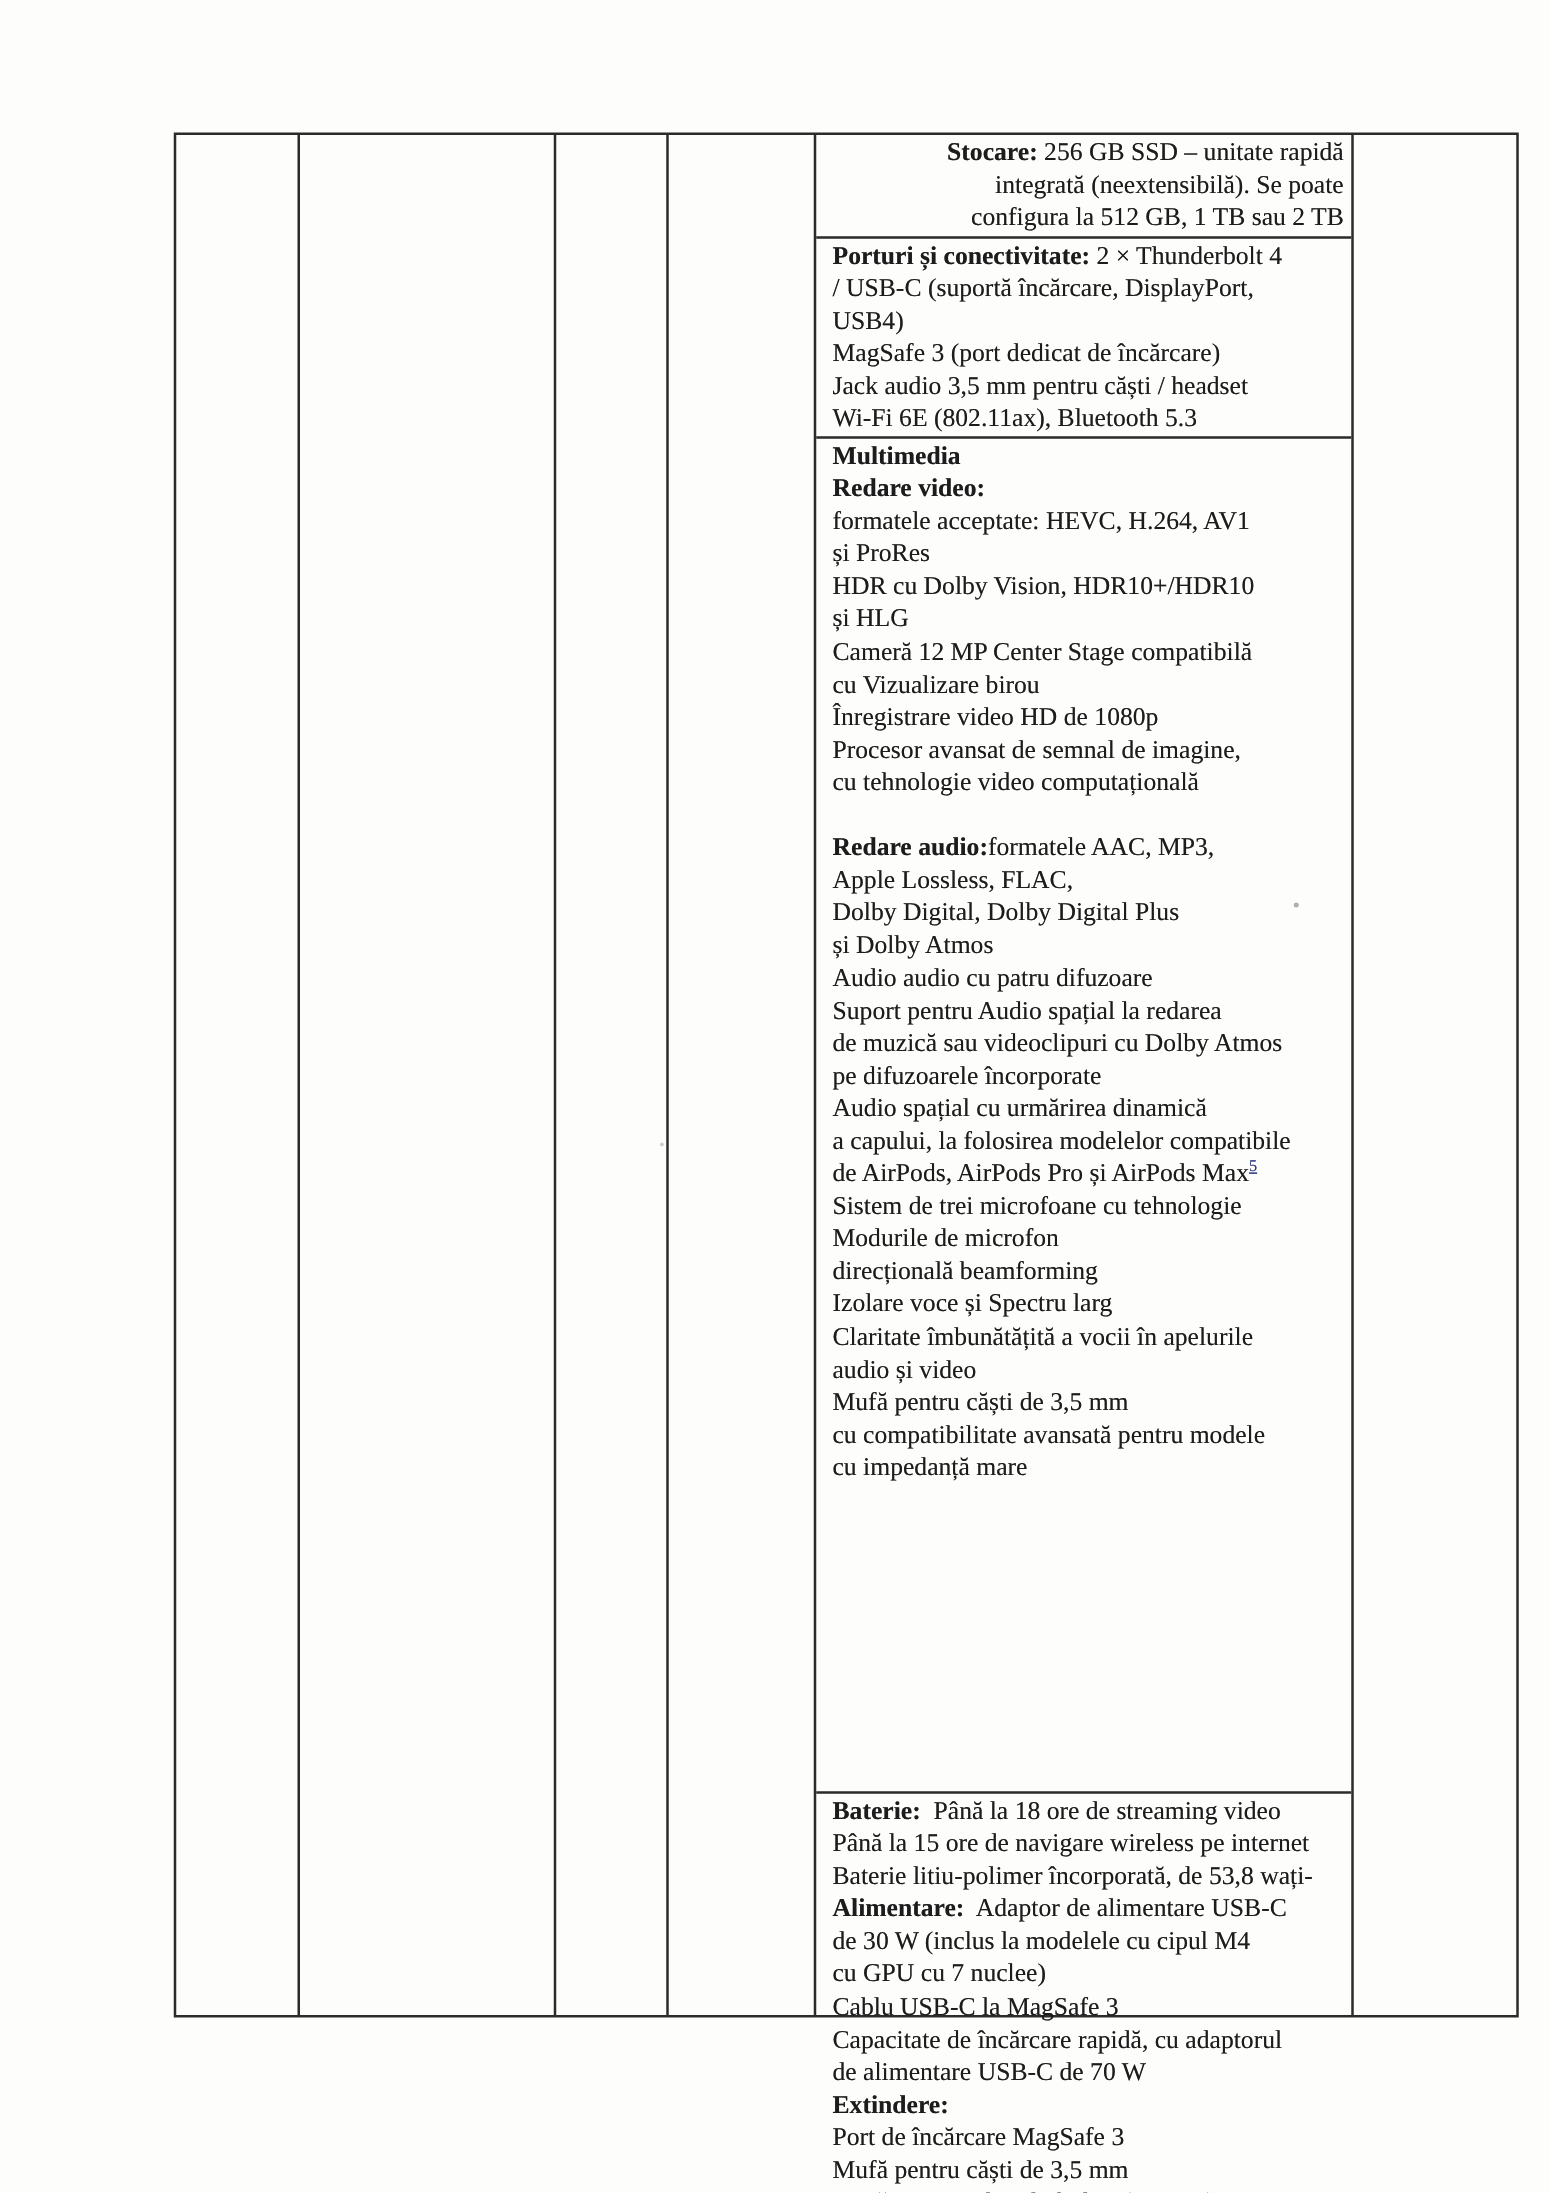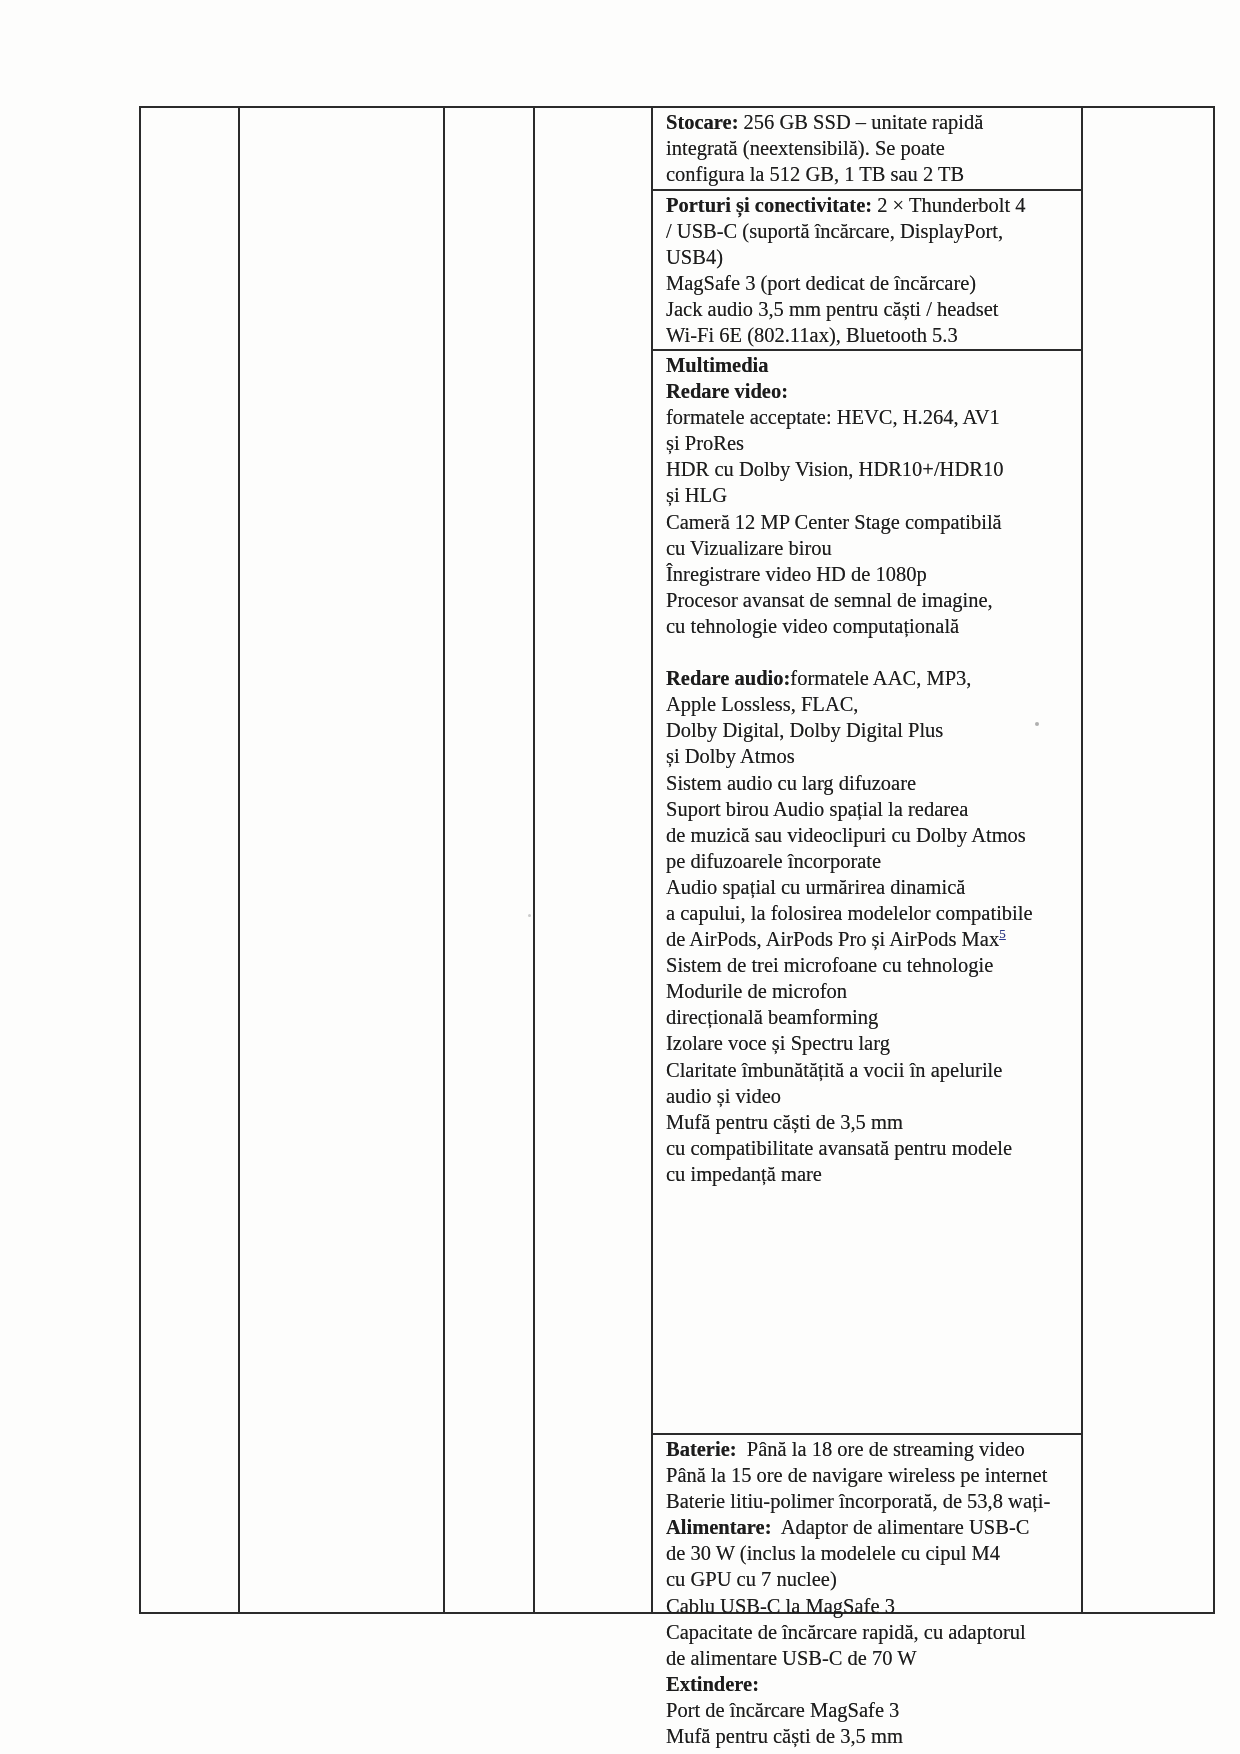--- a/index.html
+++ b/index.html
@@ -38,21 +38,21 @@
     box-sizing:border-box;
     width:428px;
     padding:1px 6px 0 13px;
     overflow:hidden;
     font-size:20.5px;
     line-height:26.1px;
     border-bottom:2px solid var(--border);
     text-shadow:0 0 0.4px rgba(20,20,20,0.55);
   }
   .cell:last-child{border-bottom:none;}
-  .c1{height:83px;}
+  .c1{height:83px;text-align:right;}
   .c2{height:160px;}
   .c3{height:1084px;}
   .c4{height:421px;}
   .ln{white-space:nowrap;}
   .b{font-weight:bold;}
   .sup{
     vertical-align:super;
     font-size:13px;
     line-height:0;
     color:var(--link);
@@ -96,22 +96,22 @@
           <div class="ln"><span>Cameră 12 MP Center Stage compatibilă</span></div>
           <div class="ln"><span>cu Vizualizare birou</span></div>
           <div class="ln"><span>Înregistrare video HD de 1080p</span></div>
           <div class="ln"><span>Procesor avansat de semnal de imagine,</span></div>
           <div class="ln"><span>cu tehnologie video computațională</span></div>
           <div class="ln">&nbsp;</div>
           <div class="ln"><span class="b">Redare audio:</span><span>formatele AAC, MP3,</span></div>
           <div class="ln"><span>Apple Lossless, FLAC,</span></div>
           <div class="ln"><span>Dolby Digital, Dolby Digital Plus</span></div>
           <div class="ln"><span>și Dolby Atmos</span></div>
-          <div class="ln"><span>Sistem audio cu larg difuzoare</span></div>
-          <div class="ln"><span>Suport birou Audio spațial la redarea</span></div>
+          <div class="ln"><span>Audio audio cu patru difuzoare</span></div>
+          <div class="ln"><span>Suport pentru Audio spațial la redarea</span></div>
           <div class="ln"><span>de muzică sau videoclipuri cu Dolby Atmos</span></div>
           <div class="ln"><span>pe difuzoarele încorporate</span></div>
           <div class="ln"><span>Audio spațial cu urmărirea dinamică</span></div>
           <div class="ln"><span>a capului, la folosirea modelelor compatibile</span></div>
           <div class="ln"><span>de AirPods, AirPods Pro și AirPods Max</span><span class="sup">5</span></div>
           <div class="ln"><span>Sistem de trei microfoane cu tehnologie</span></div>
           <div class="ln"><span>Modurile de microfon</span></div>
           <div class="ln"><span>direcțională beamforming</span></div>
           <div class="ln"><span>Izolare voce și Spectru larg</span></div>
           <div class="ln"><span>Claritate îmbunătățită a vocii în apelurile</span></div>

